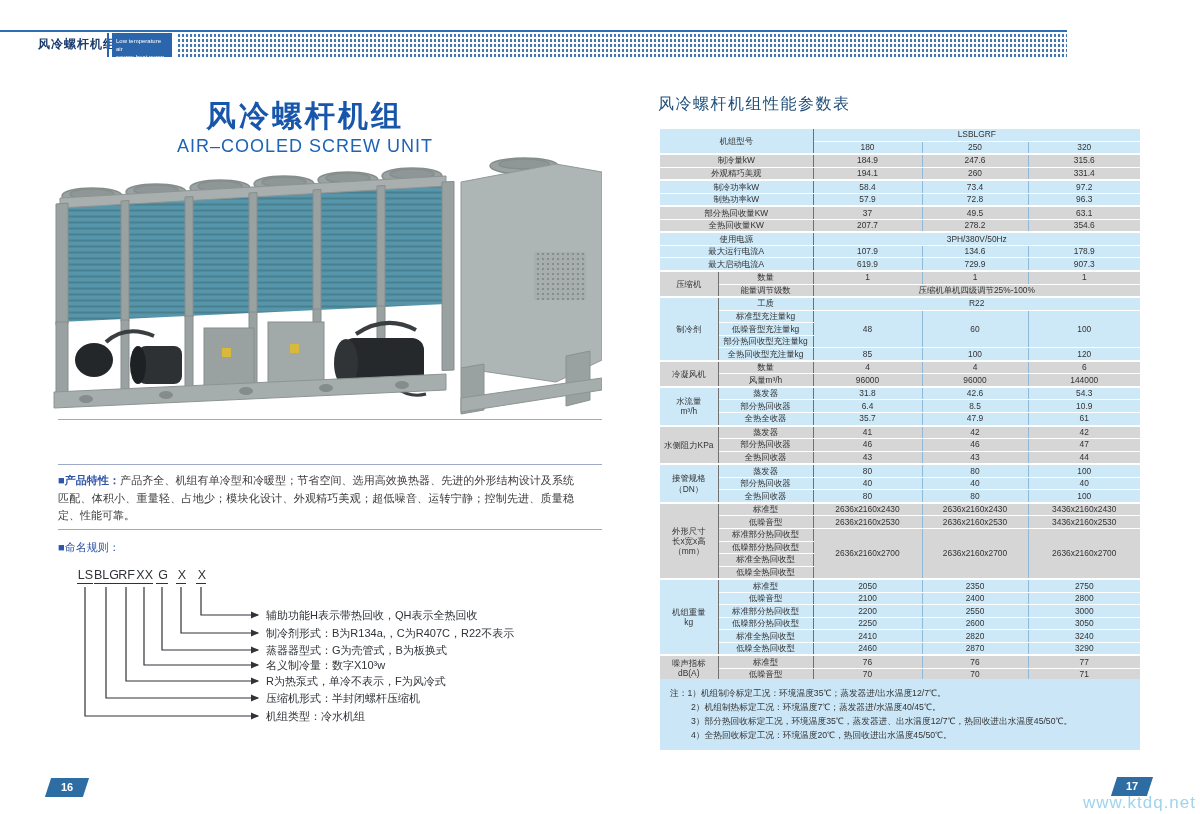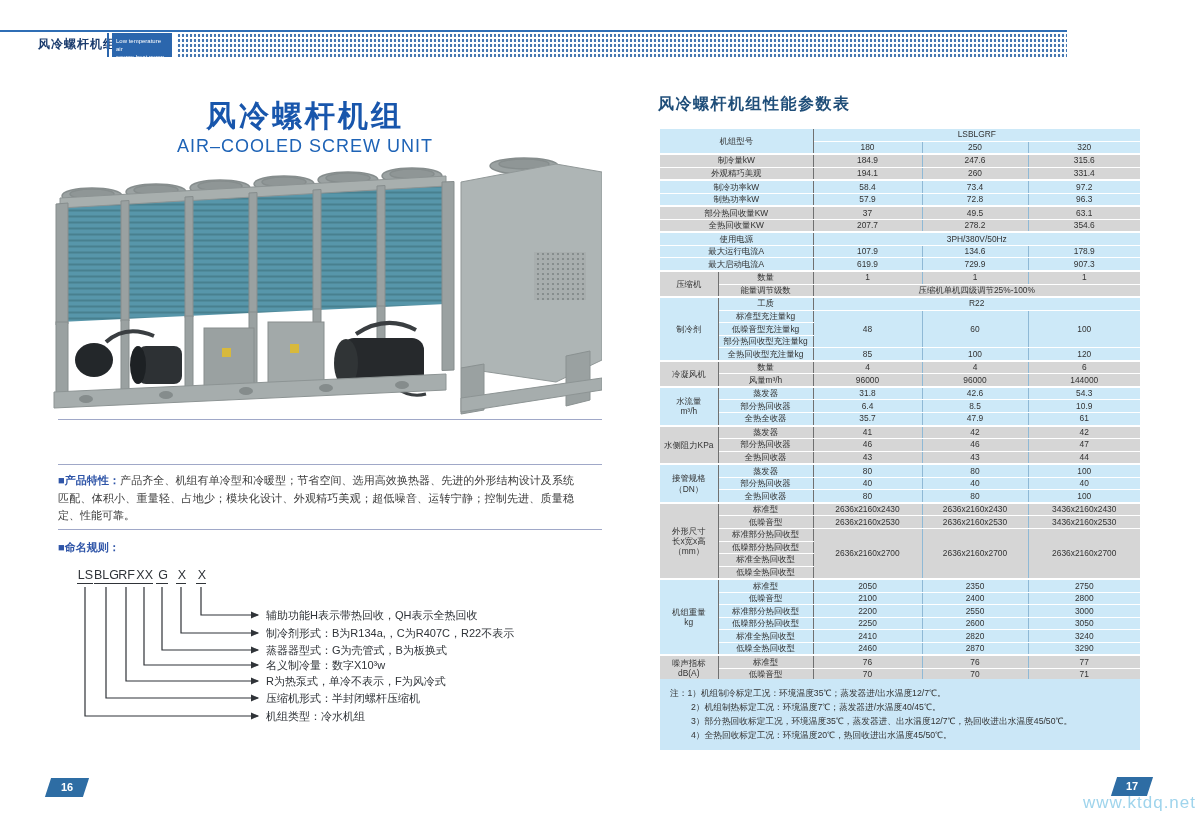--- a/index.html
+++ b/index.html
@@ -16,28 +16,28 @@
             background-size:4px 5px;}
   
   .page-title{position:absolute;left:150px;top:96px;width:310px;text-align:center;
               font-size:30px;font-weight:bold;color:#1856ac;letter-spacing:3px;}
   .page-subtitle{position:absolute;left:150px;top:136px;width:310px;text-align:center;
               font-size:18px;color:#1e63b6;letter-spacing:1px;}
   .product{position:absolute;left:46px;top:152px;width:556px;height:266px;}
   .rule{position:absolute;left:58px;width:544px;height:1px;background:#a0a8c8;}
   .sec{position:absolute;left:58px;width:516px;font-size:11px;line-height:17.5px;color:#3a3a3a;text-align:justify;}
   .sec .lab{color:#2f55a8;font-weight:bold;}
-  .naming-label{position:absolute;left:58px;top:540px;font-size:11px;font-weight:bold;color:#2f55a8;}
+  .naming-label{position:absolute;left:58px;top:540px;font-size:11px;font-weight:normal;color:#2f55a8;}
   .naming{position:absolute;left:60px;top:556px;width:544px;height:200px;}
   .tok{position:absolute;top:12px;text-align:right;font-size:12.5px;color:#2f3338;
        border-bottom:1.5px solid #2f3338;padding-bottom:1px;}
   .nm-item{position:absolute;left:206px;font-size:11px;color:#2f3338;white-space:nowrap;}
   .nm-svg{position:absolute;left:0;top:0;}
   
-  .tbl-title{position:absolute;left:658px;top:94px;font-size:16px;font-weight:bold;color:#1f4e79;letter-spacing:1.5px;}
+  .tbl-title{position:absolute;left:658px;top:94px;font-size:16px;font-weight:normal;color:#1f4e79;letter-spacing:1.5px;}
   table.spec{position:absolute;left:660px;top:127px;width:480px;border-collapse:collapse;table-layout:fixed;
              font-size:8.4px;color:#333;}
   table.spec td{height:11.55px;line-height:1.05;text-align:center;padding:0 2px;
                 border-bottom:1px solid #fff;overflow:hidden;white-space:nowrap;}
   table.spec tr.gs td{border-top:2px solid #fff;}
   table.spec td.dk{border-right:1px solid #707070;}
   table.spec td.dv{border-left:1px solid #8fb9d6;}
   table.spec td.grp{white-space:normal;line-height:1.2;}
   .bg-b{background:#cde9f8;} .bg-g{background:#d6d6d6;}
   .notes{position:absolute;left:660px;top:679px;width:480px;box-sizing:border-box;background:#cbe7f7;

